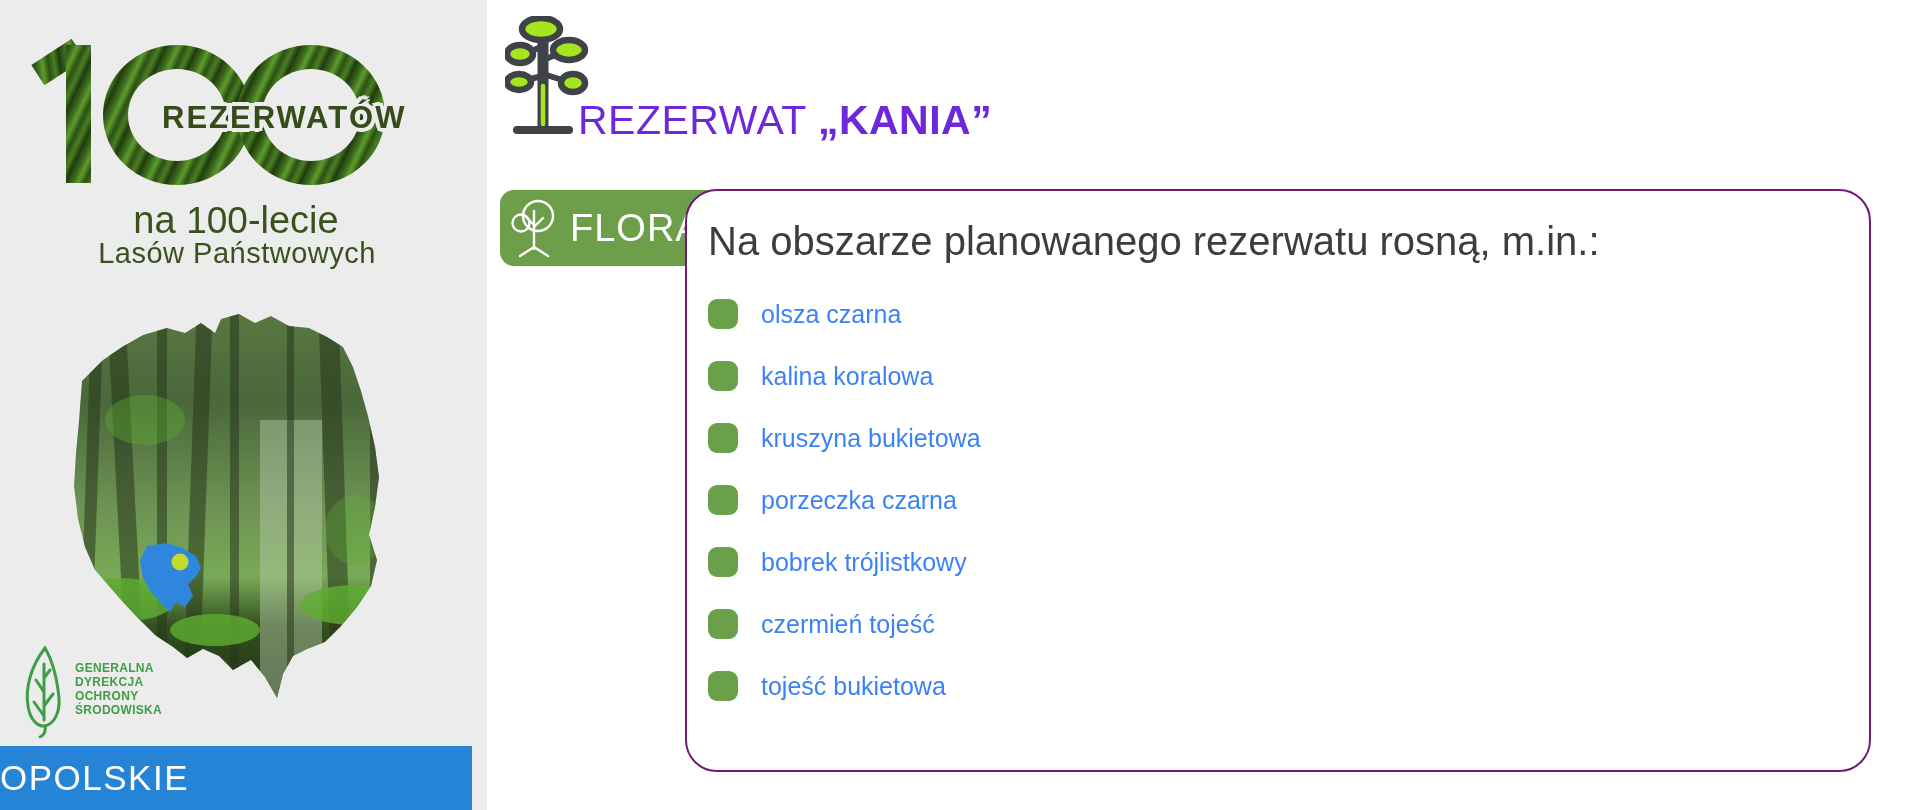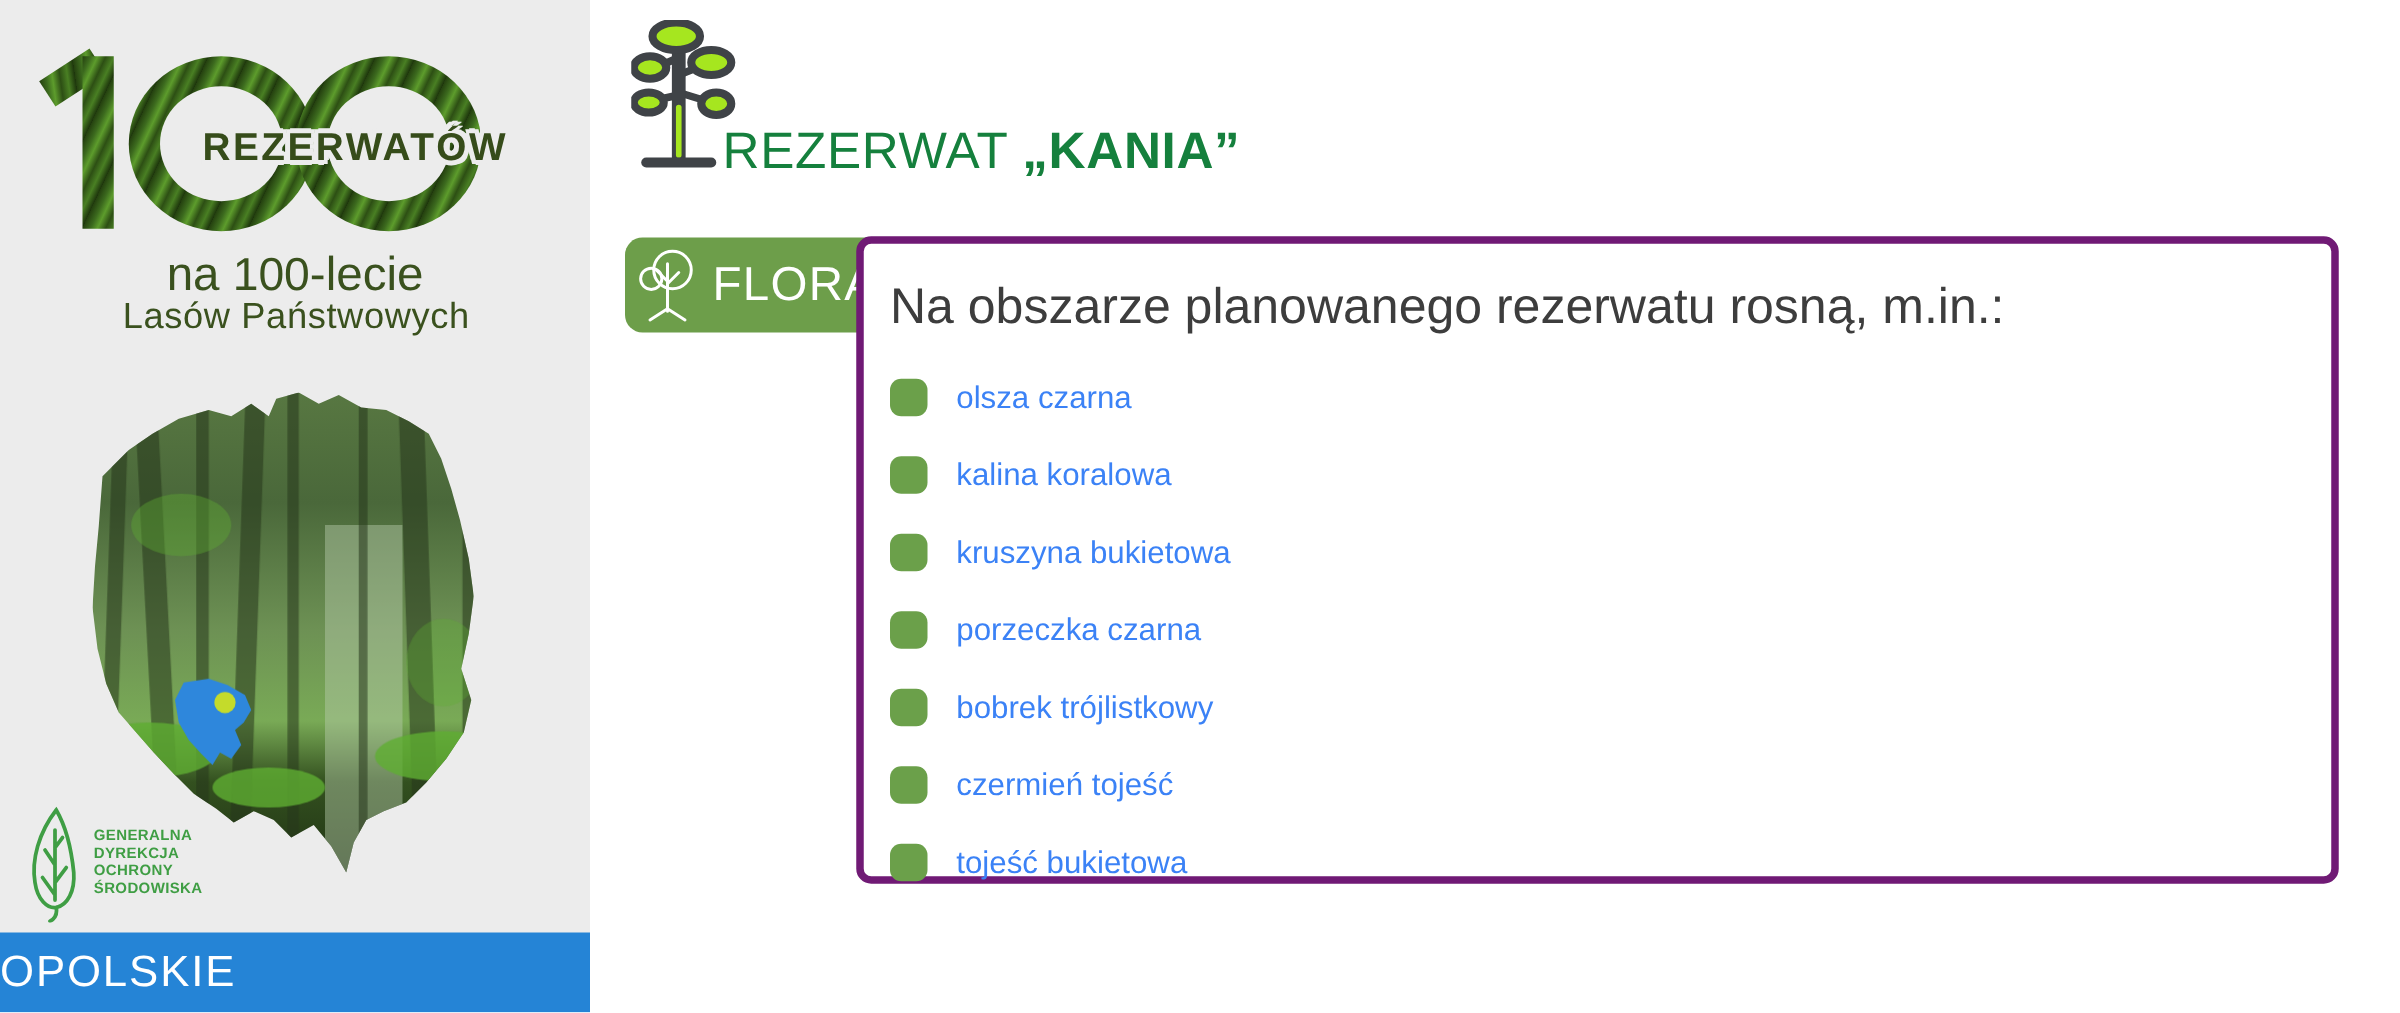--- a/index.html
+++ b/index.html
@@ -1,20 +1,20 @@
 <!DOCTYPE html>
 <html><head>
 <meta charset="utf-8">
 <style>
   html,body{margin:0;padding:0;background:#ffffff;}
   .stage{position:relative;width:1920px;height:810px;overflow:hidden;background:#ffffff;
          font-family:"Liberation Sans",sans-serif;}
 
   
-  .sidebar{position:absolute;left:0;top:0;width:472px;height:810px;background:#ececec;}
+  .sidebar{position:absolute;left:0;top:0;width:472px;height:810px;background:#ececec;padding-left:15px;}
 
   
   .leafy{background:repeating-linear-gradient(115deg,#24400f 0px,#3c6a1e 6px,#5d9c2c 11px,#2d4f14 17px,#497f23 23px,#1d350c 29px);}
   .logo{position:absolute;left:0;top:0;width:472px;height:280px;}
   .digit-one-bar{position:absolute;left:66px;top:45px;width:25px;height:138px;}
   .digit-one-flag{position:absolute;left:34px;top:50px;width:48px;height:24px;transform:rotate(-33deg);}
   .ring{position:absolute;top:45px;width:148px;height:140px;border-radius:50%;}
   .ring::after{content:"";position:absolute;left:25px;top:24px;right:25px;bottom:24px;
                border-radius:50%;background:#ececec;}
   .ring.r1{left:103px;}
@@ -34,29 +34,29 @@
   .gdos{position:absolute;left:20px;top:644px;display:flex;align-items:flex-start;}
   .gdos-text{margin-left:9px;padding-top:17px;}
   .gdos-line{font-size:12px;font-weight:700;color:#3f9e44;line-height:14px;letter-spacing:0.3px;}
 
   .region-bar{position:absolute;left:0;top:746px;width:472px;height:64px;background:#2584d6;
       display:flex;align-items:center;}
   .region-label{color:#ffffff;font-size:35px;letter-spacing:1.5px;}
 
   
   .header-tree{position:absolute;left:505px;top:16px;}
-  .page-title{position:absolute;left:578px;top:97px;font-size:41px;color:#15803d;letter-spacing:0.5px;white-space:nowrap;}
+  .page-title{position:absolute;left:578px;top:97px;font-size:41px;color:#6d28d9;letter-spacing:0.5px;white-space:nowrap;}
   .page-title .bold{font-weight:700;}
 
   .flora-badge{position:absolute;left:500px;top:190px;width:220px;height:76px;background:#6d9e4a;
       border-radius:14px;display:flex;align-items:center;padding-left:10px;box-sizing:border-box;z-index:1;}
   .flora-badge-label{color:#ffffff;font-size:38px;letter-spacing:1px;margin-left:12px;}
 
-  .flora-card{position:absolute;left:685px;top:189px;width:1186px;height:518px;background:#ffffff;
-      border:6px solid #701a75;border-radius:12px;box-sizing:border-box;z-index:2;}
+  .flora-card{position:absolute;left:685px;top:189px;width:1186px;height:583px;background:#ffffff;
+      border:2px solid #701a75;border-radius:32px;box-sizing:border-box;z-index:2;}
   .flora-intro{position:absolute;left:21px;top:28px;font-size:40px;color:#3d3d3d;white-space:nowrap;}
   .flora-list{position:absolute;left:21px;top:92px;list-style:none;margin:0;padding:0;}
   .flora-list li{display:flex;align-items:center;height:62px;}
   .bullet{width:30px;height:30px;border-radius:9px;background:#6ba04a;margin-right:23px;flex:none;}
   .item-label{font-size:25px;color:#3b82f6;white-space:nowrap;}
 </style>
 </head>
 <body>
 
 <div class="stage">

